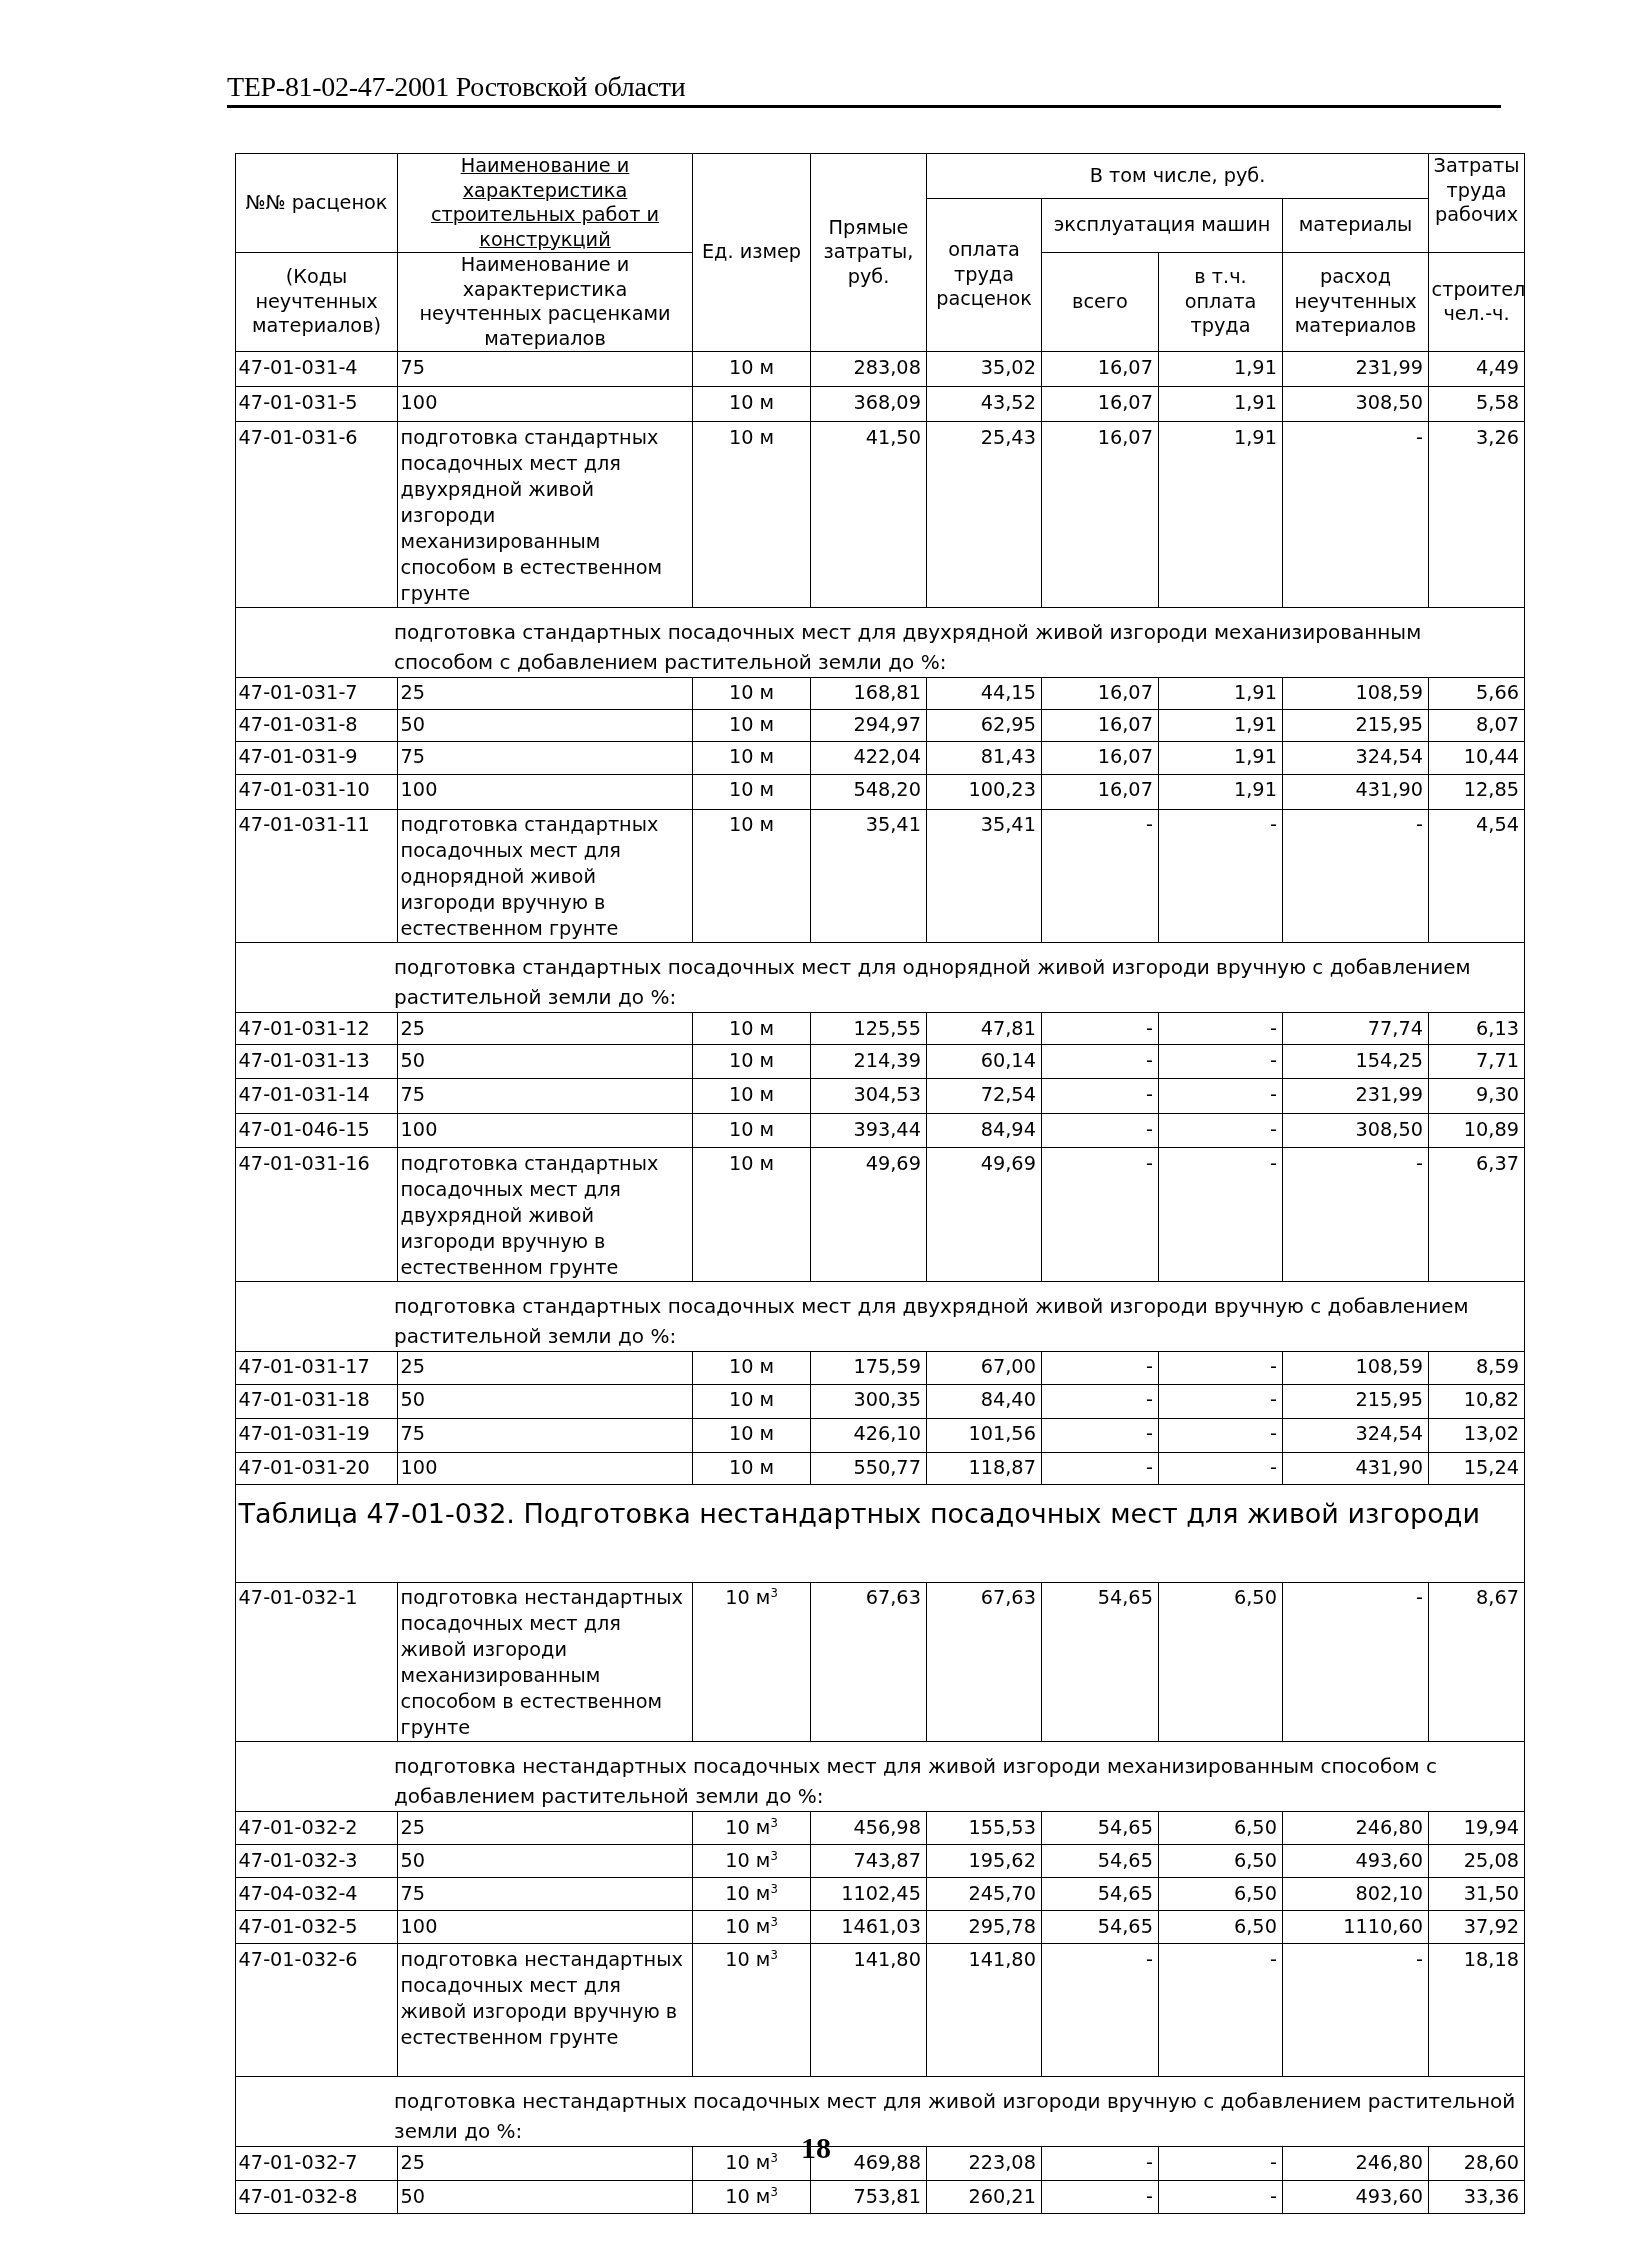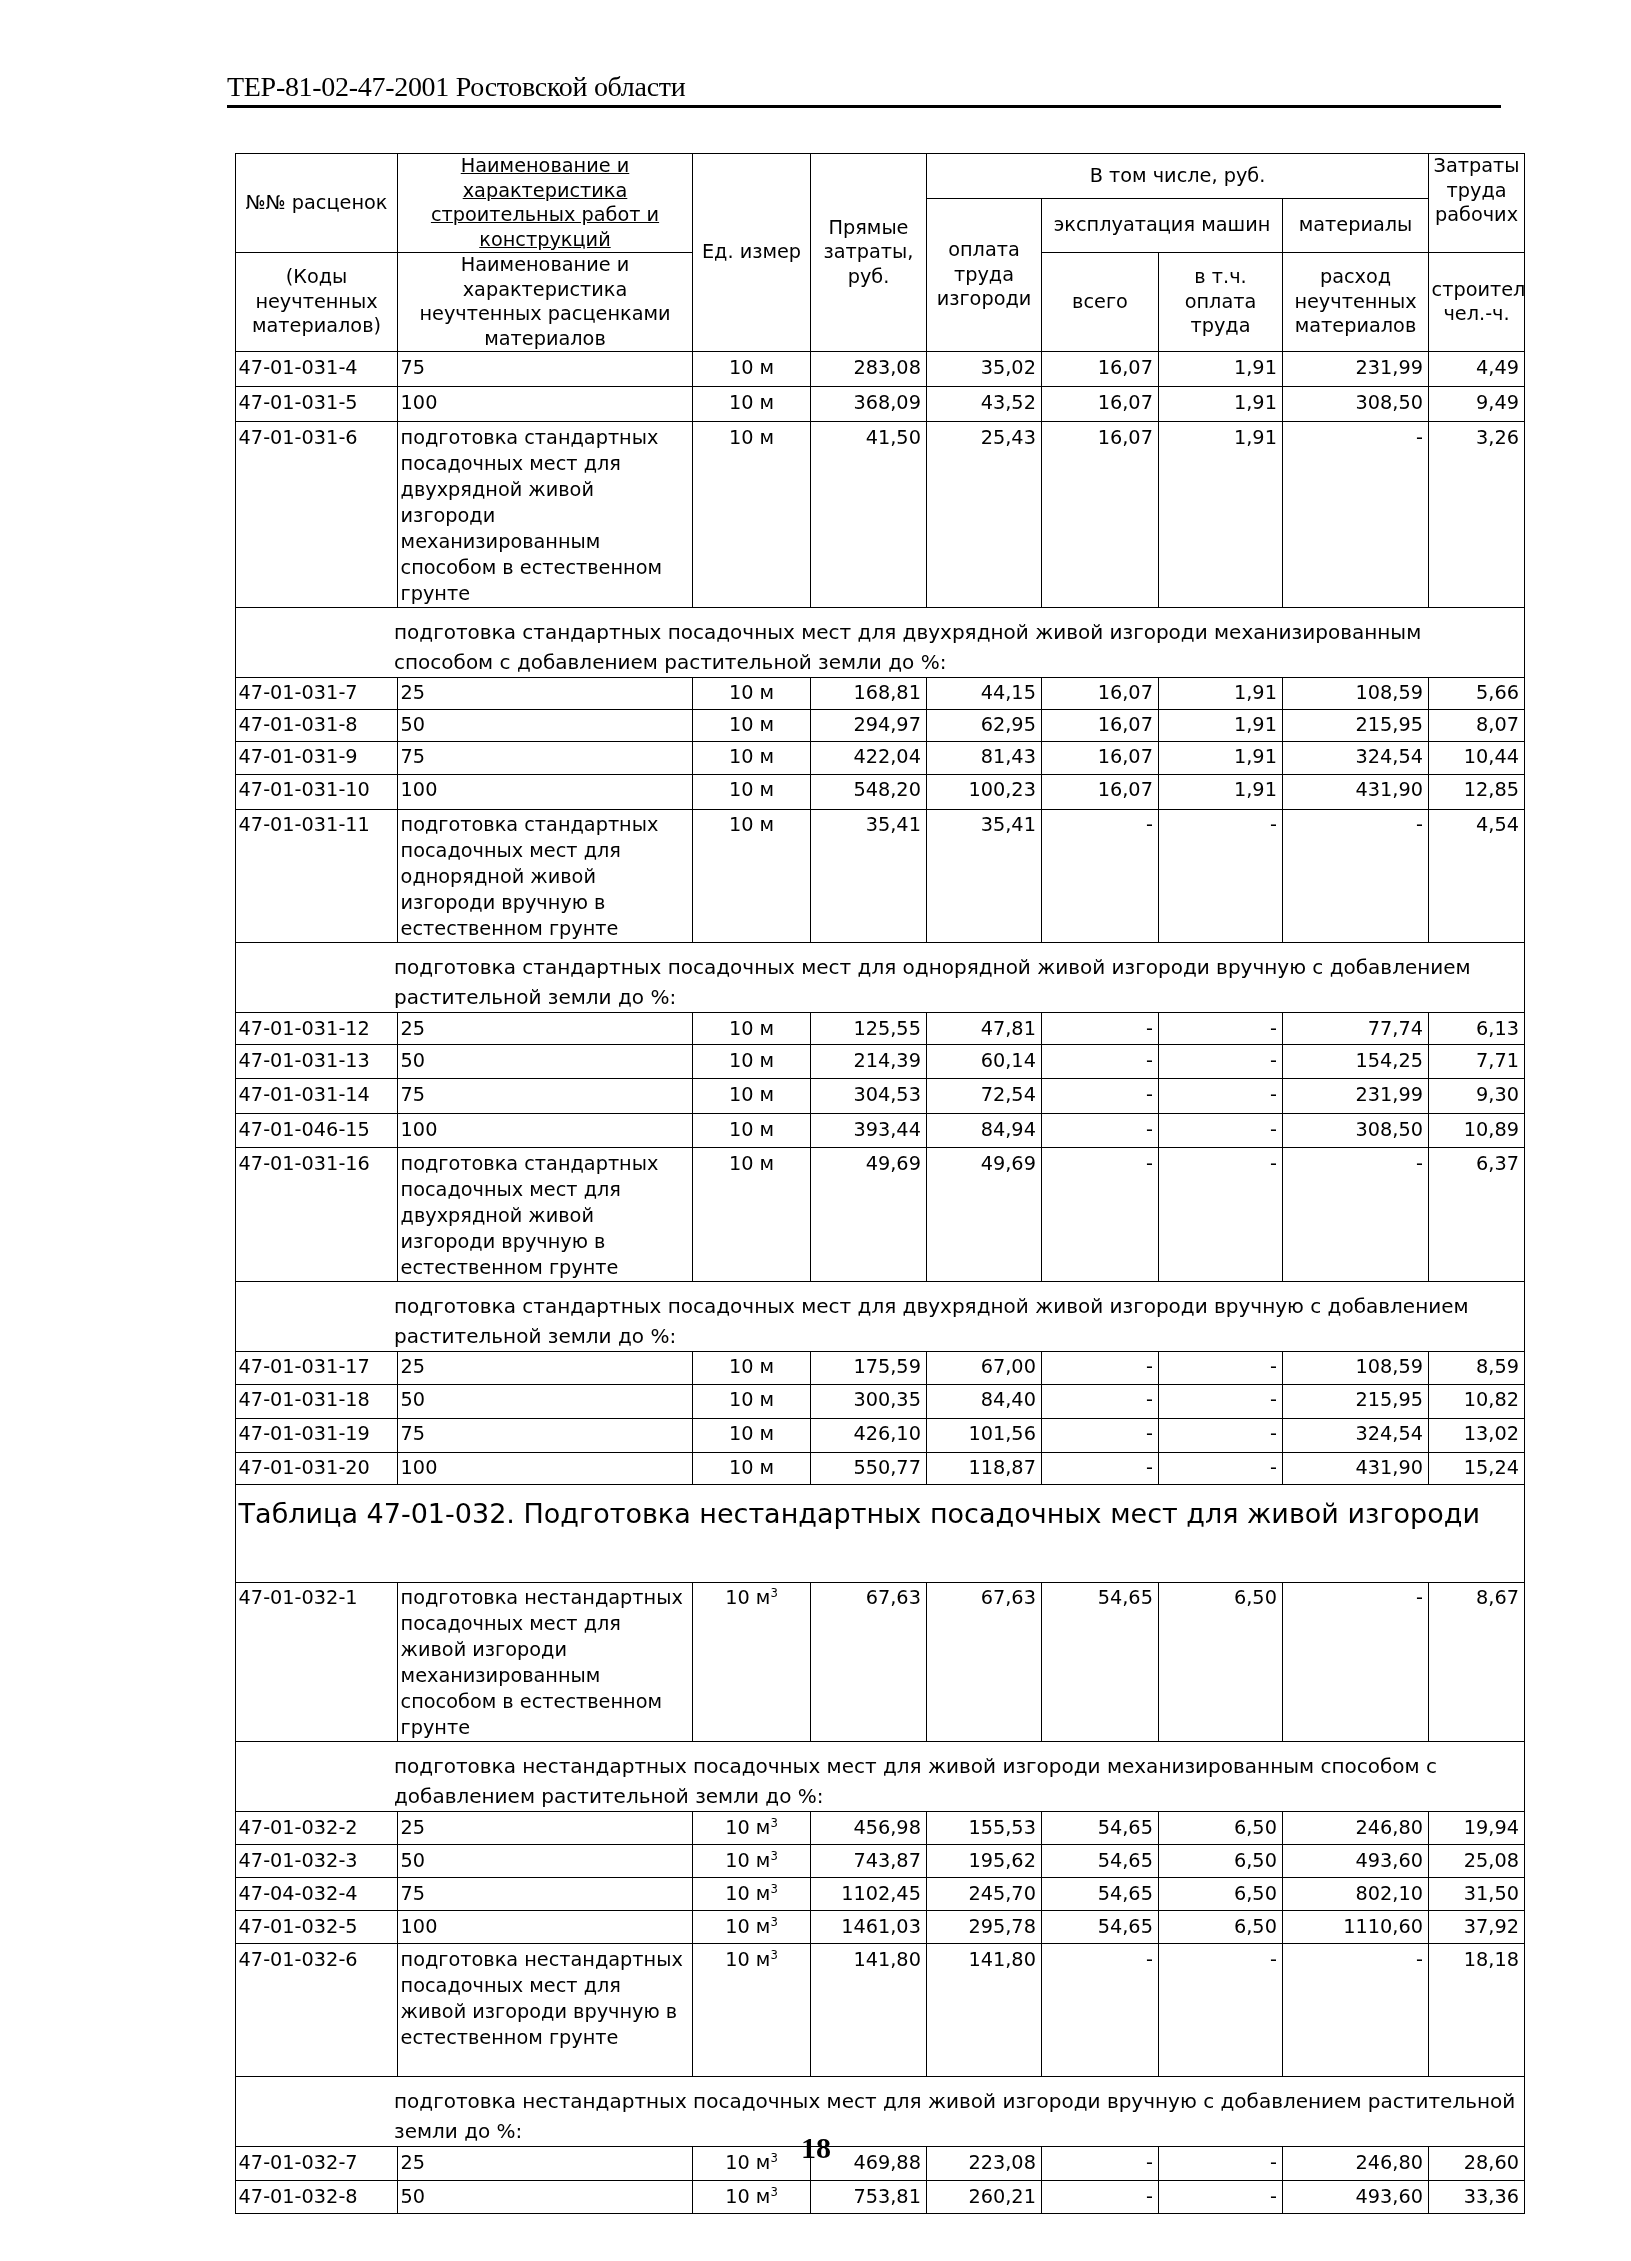--- a/index.html
+++ b/index.html
@@ -54,21 +54,21 @@
   <thead>
     <tr style="height:45px">
       <th rowspan="2">№№ расценок</th>
       <th rowspan="2" class="u-underline">Наименование и характеристика строительных работ и конструкций</th>
       <th rowspan="4">Ед. измер</th>
       <th rowspan="4">Прямые затраты, руб.</th>
       <th colspan="4">В том числе, руб.</th>
       <th rowspan="2" style="vertical-align:top;">Затраты труда рабочих</th>
     </tr>
     <tr style="height:39px">
-      <th rowspan="3">оплата труда изгороди</th>
+      <th rowspan="3">оплата труда расценок</th>
       <th colspan="2">эксплуатация машин</th>
       <th>материалы</th>
     </tr>
     <tr style="height:0px"></tr>
     <tr style="height:72px">
       <th>(Коды неучтенных материалов)</th>
       <th>Наименование и характеристика неучтенных расценками материалов</th>
       <th>всего</th>
       <th>в т.ч. оплата труда</th>
       <th>расход неучтенных материалов</th>
@@ -89,21 +89,21 @@
       </tr>
       <tr style="height: 35px;">
         <td class="c-code"><span>47-01-031-5</span></td>
         <td class="c-name"><span>100</span></td>
         <td class="c-unit"><span>10 м</span></td>
         <td class="c-num"><span>368,09</span></td>
         <td class="c-num"><span>43,52</span></td>
         <td class="c-num"><span>16,07</span></td>
         <td class="c-num"><span>1,91</span></td>
         <td class="c-num"><span>308,50</span></td>
-        <td class="c-num"><span>9,49</span></td>
+        <td class="c-num"><span>5,58</span></td>
       </tr>
       <tr style="height: 154px;">
         <td class="c-code"><span>47-01-031-6</span></td>
         <td class="c-name"><span>подготовка стандартных посадочных мест для двухрядной живой изгороди механизированным способом в естественном грунте</span></td>
         <td class="c-unit"><span>10 м</span></td>
         <td class="c-num"><span>41,50</span></td>
         <td class="c-num"><span>25,43</span></td>
         <td class="c-num"><span>16,07</span></td>
         <td class="c-num"><span>1,91</span></td>
         <td class="c-num"><span>-</span></td>

